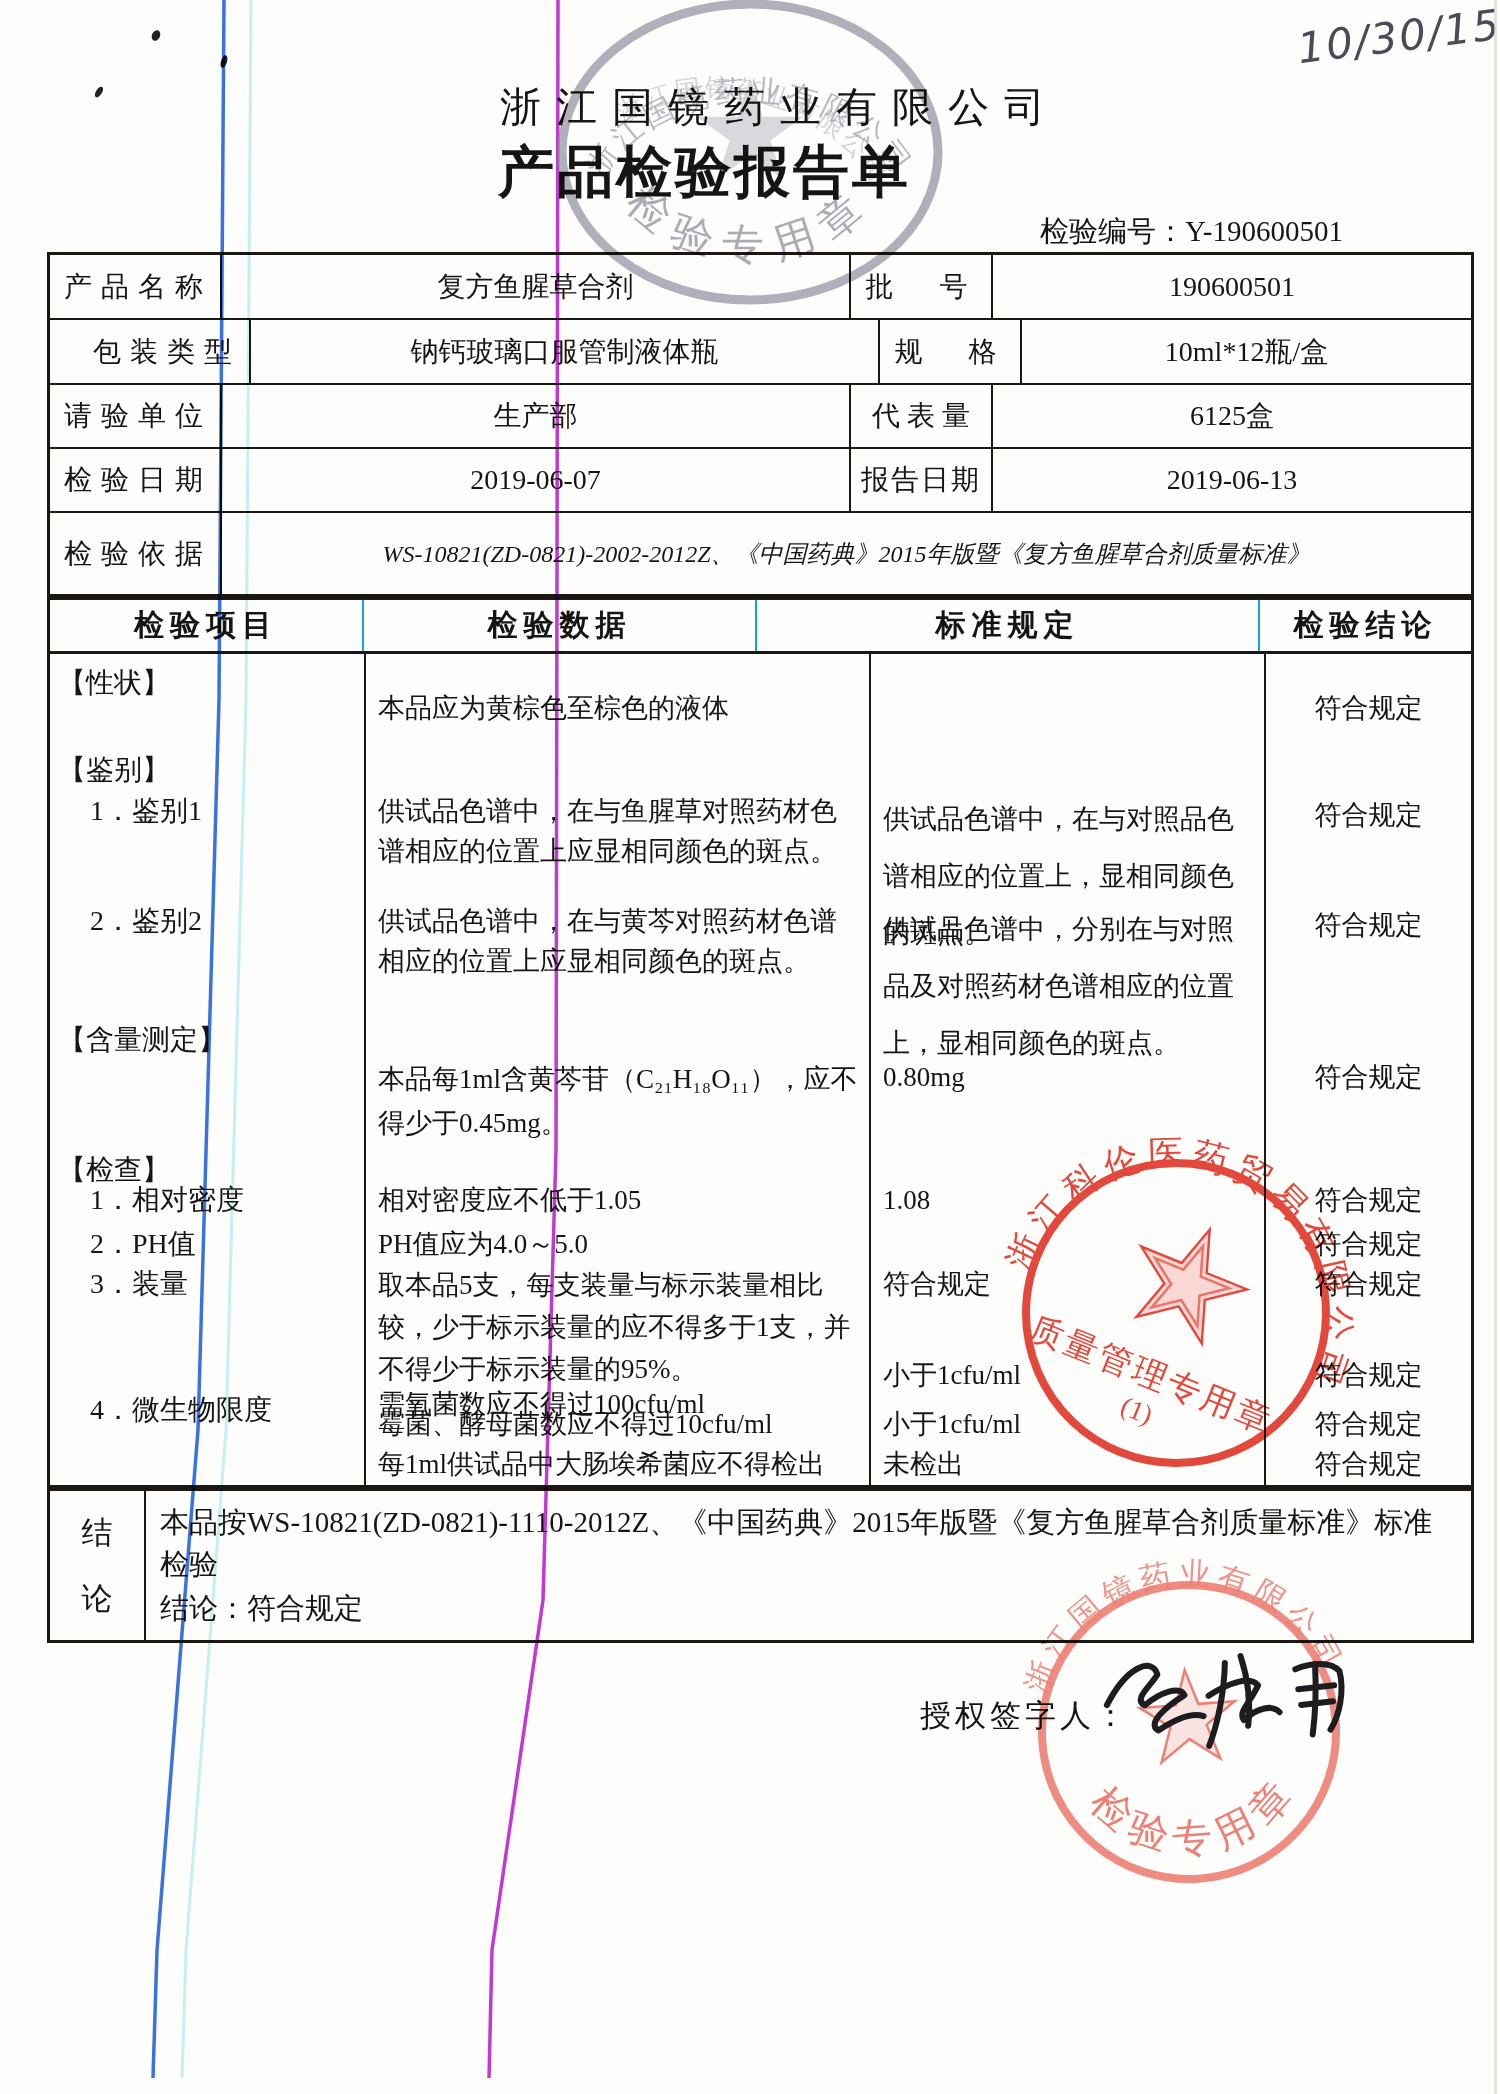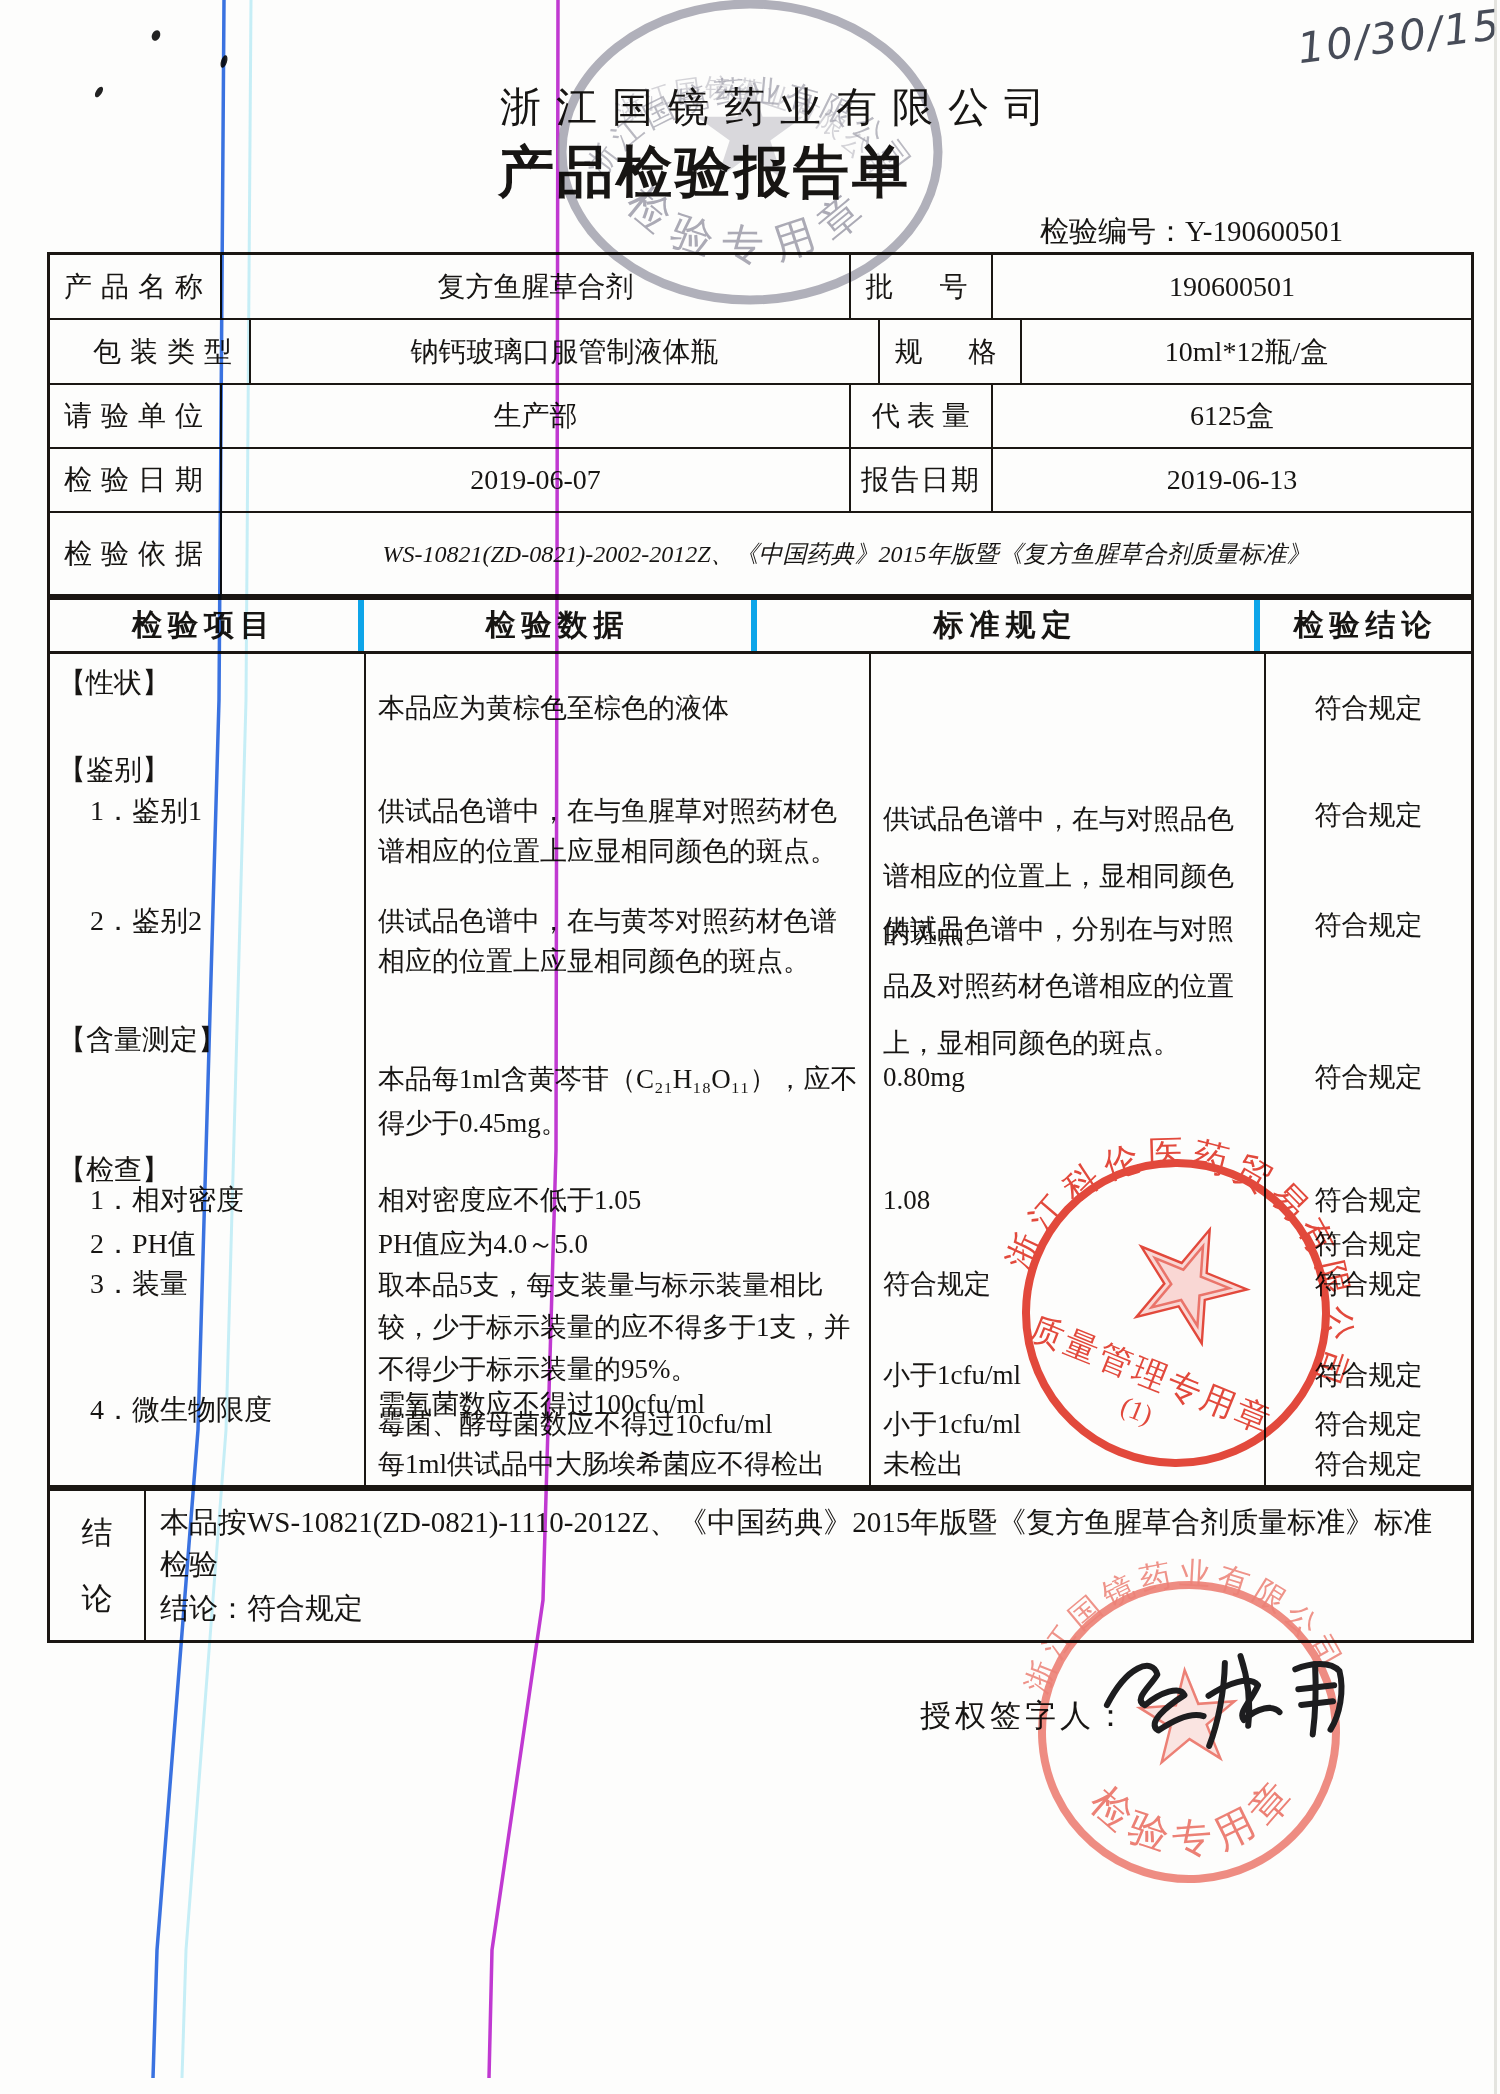--- a/index.html
+++ b/index.html
@@ -21,21 +21,21 @@
   .tbl{position:absolute;border:3px solid #1b1713;box-sizing:border-box;background:transparent;}
   .irow{display:flex;box-sizing:border-box;border-bottom:2px solid #1b1713;}
   .irow:last-child{border-bottom:none;}
   .icell{box-sizing:border-box;display:flex;align-items:center;font-size:28px;}
   .icell.rb{border-right:2px solid #1b1713;}
   .lab{padding-left:14px;letter-spacing:9px;white-space:nowrap;}
   .ctr{justify-content:center;text-align:center;}
   .hdr-row{display:flex;box-sizing:border-box;border-bottom:3px solid #1b1713;height:54px;}
   .hcell{box-sizing:border-box;display:flex;align-items:center;justify-content:center;
          font-size:30px;font-weight:600;letter-spacing:6px;}
-  .hcell.rb{border-right:6px solid #0ea5e9;}
+  .hcell.rb{border-right:2px solid #0ea5e9;}
   .tbody{position:relative;box-sizing:border-box;}
   .vline{position:absolute;top:0;bottom:0;width:2px;background:#1b1713;}
   .cellitem{position:absolute;font-size:27px;line-height:40px;}
   .proj{font-size:28px;white-space:nowrap;}
   .loose{line-height:57px;}
   .std{width:482px;}
   .dat{width:372px;}
   .res{width:205px;text-align:center;}
   
   .conc-label{

